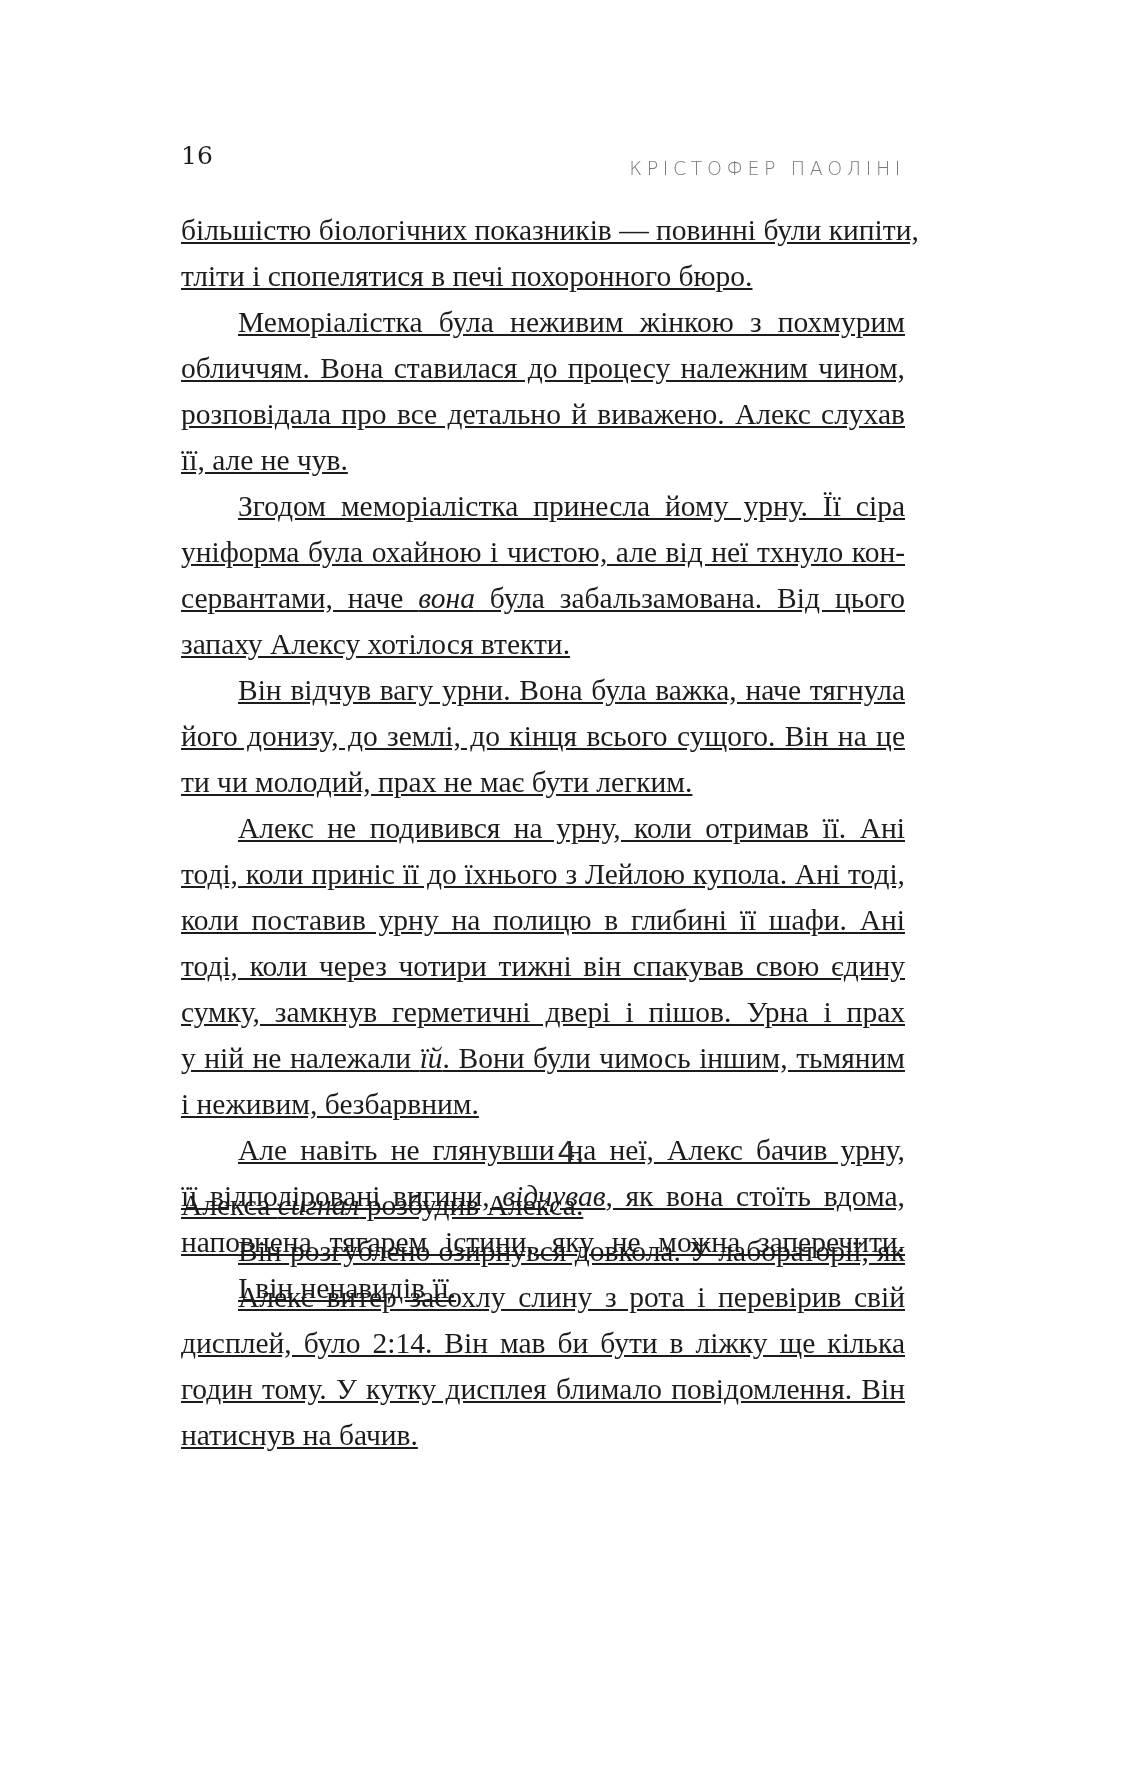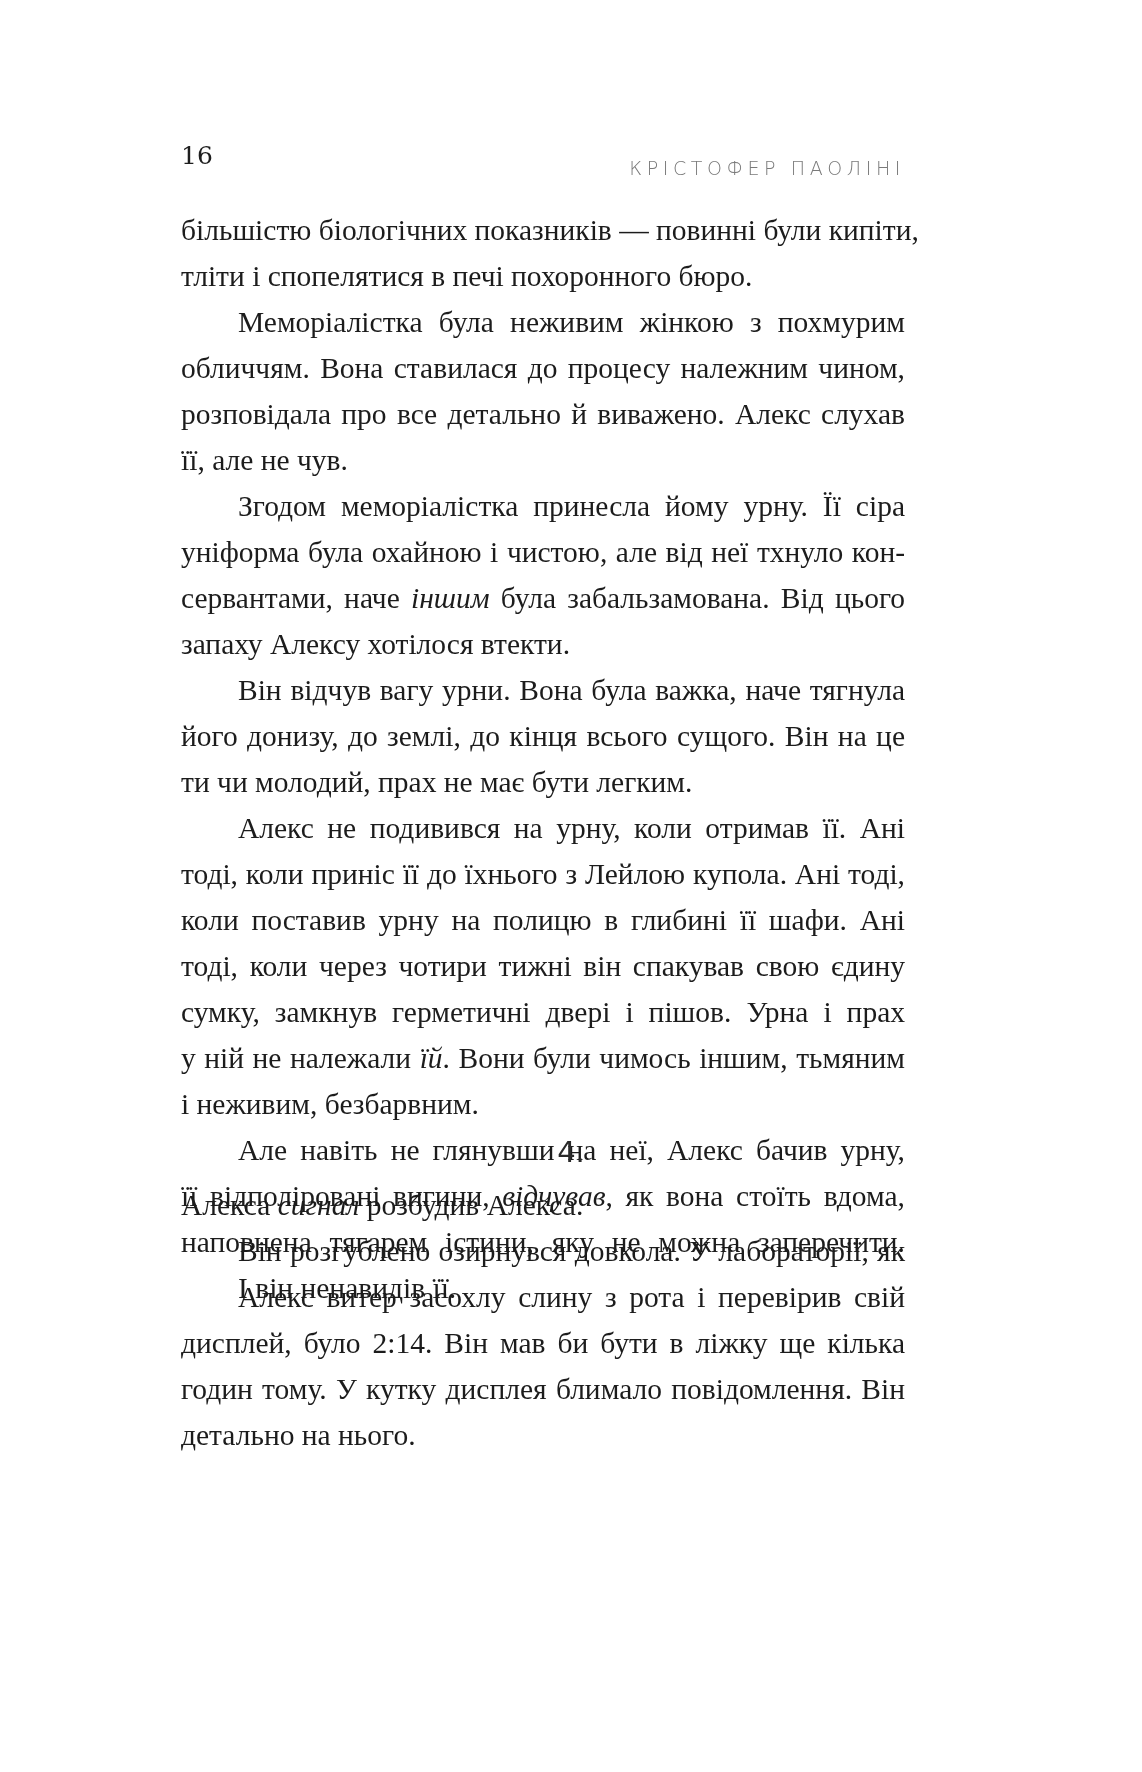--- a/index.html
+++ b/index.html
@@ -11,21 +11,21 @@
       font-family: "DejaVu Serif", serif; font-size: 25px; color: #1e1e1e; line-height: 40px;
     }
     .author {
       position: absolute; right: 0; top: 12px;
       font-family: "DejaVu Sans", sans-serif; font-size: 19px; color: #7a7a7a;
       letter-spacing: 4.6px; line-height: 40px; font-weight: 300;
     }
     .body-text {
       position: absolute; left: 181px; top: 207px; width: 724px;
       font-family: "Liberation Serif", "DejaVu Serif", serif;
-      font-size: 29.5px; line-height: 46px; color: #1c1c1c;
+      font-size: 29.5px; line-height: 46px; color: #1c1c1c; text-decoration: underline;
     }
     .line { white-space: nowrap; height: 46px; text-align: justify; text-align-last: justify; display: block; }
     .line.last { text-align-last: left; }
     .line.indent { padding-left: 57px; }
     .line em { font-style: italic; }
     .chapter-num {
       position: absolute; left: 0; width: 1142px; top: 1129px; text-align: center;
       font-family: "DejaVu Sans", sans-serif; font-size: 29px; color: #2a2a2a; line-height: 46px;
     }
     .body-text-2 { top: 1182px; }
@@ -41,21 +41,21 @@
 
   <div class="body-text" id="section-1">
       <span class="line">більшістю біологічних показників — повинні були кипіти,</span>
       <span class="line last">тліти і спопелятися в печі похоронного бюро.</span>
       <span class="line indent">Меморіалістка була неживим жінкою з похмурим</span>
       <span class="line">обличчям. Вона ставилася до процесу належним чином,</span>
       <span class="line">розповідала про все детально й виважено. Алекс слухав</span>
       <span class="line last">її, але не чув.</span>
       <span class="line indent">Згодом меморіалістка принесла йому урну. Її сіра</span>
       <span class="line">уніформа була охайною і чистою, але від неї тхнуло кон-</span>
-      <span class="line"><span>сервантами, наче </span><em>іншим</em><span> була забальзамована. Від цього</span></span>
+      <span class="line"><span>сервантами, наче </span><em>вона</em><span> була забальзамована. Від цього</span></span>
       <span class="line last">запаху Алексу хотілося втекти.</span>
       <span class="line indent">Він відчув вагу урни. Вона була важка, наче тягнула</span>
       <span class="line">його донизу, до землі, до кінця всього сущого. Він на це</span>
       <span class="line last">ти чи молодий, прах не має бути легким.</span>
       <span class="line indent">Алекс не подивився на урну, коли отримав її. Ані</span>
       <span class="line">тоді, коли приніс її до їхнього з Лейлою купола. Ані тоді,</span>
       <span class="line">коли поставив урну на полицю в глибині її шафи. Ані</span>
       <span class="line">тоді, коли через чотири тижні він спакував свою єдину</span>
       <span class="line">сумку, замкнув герметичні двері і пішов. Урна і прах</span>
       <span class="line"><span>у ній не належали </span><em>їй</em><span>. Вони були чимось іншим, тьмяним</span></span>
@@ -67,15 +67,15 @@
     </div>
 
   <div class="chapter-num">4.</div>
 
   <div class="body-text body-text-2" id="section-2">
       <span class="line last"><span>Алекса </span><em>сигнал</em><span> розбудив Алекса.</span></span>
       <span class="line indent">Він розгублено озирнувся довкола. У лабораторії, як</span>
       <span class="line indent">Алекс витер засохлу слину з рота і перевірив свій</span>
       <span class="line">дисплей, було 2:14. Він мав би бути в ліжку ще кілька</span>
       <span class="line">годин тому. У кутку дисплея блимало повідомлення. Він</span>
-      <span class="line last">детально на нього.</span>
+      <span class="line last">натиснув на бачив.</span>
     </div>
 </div>
 
 </body></html>

